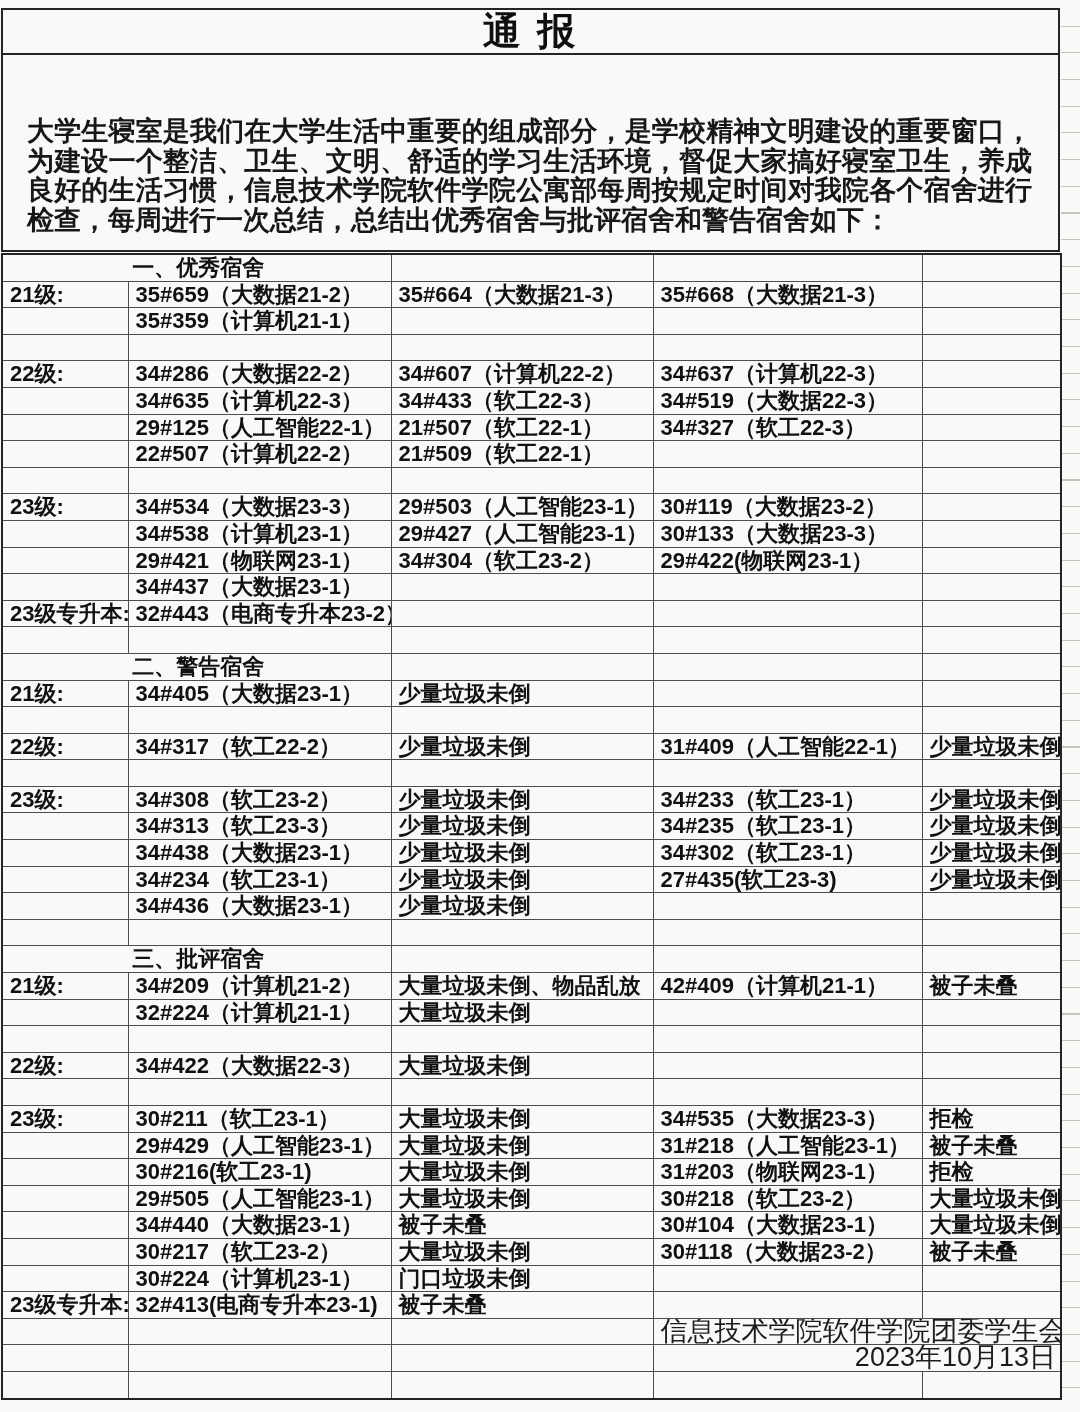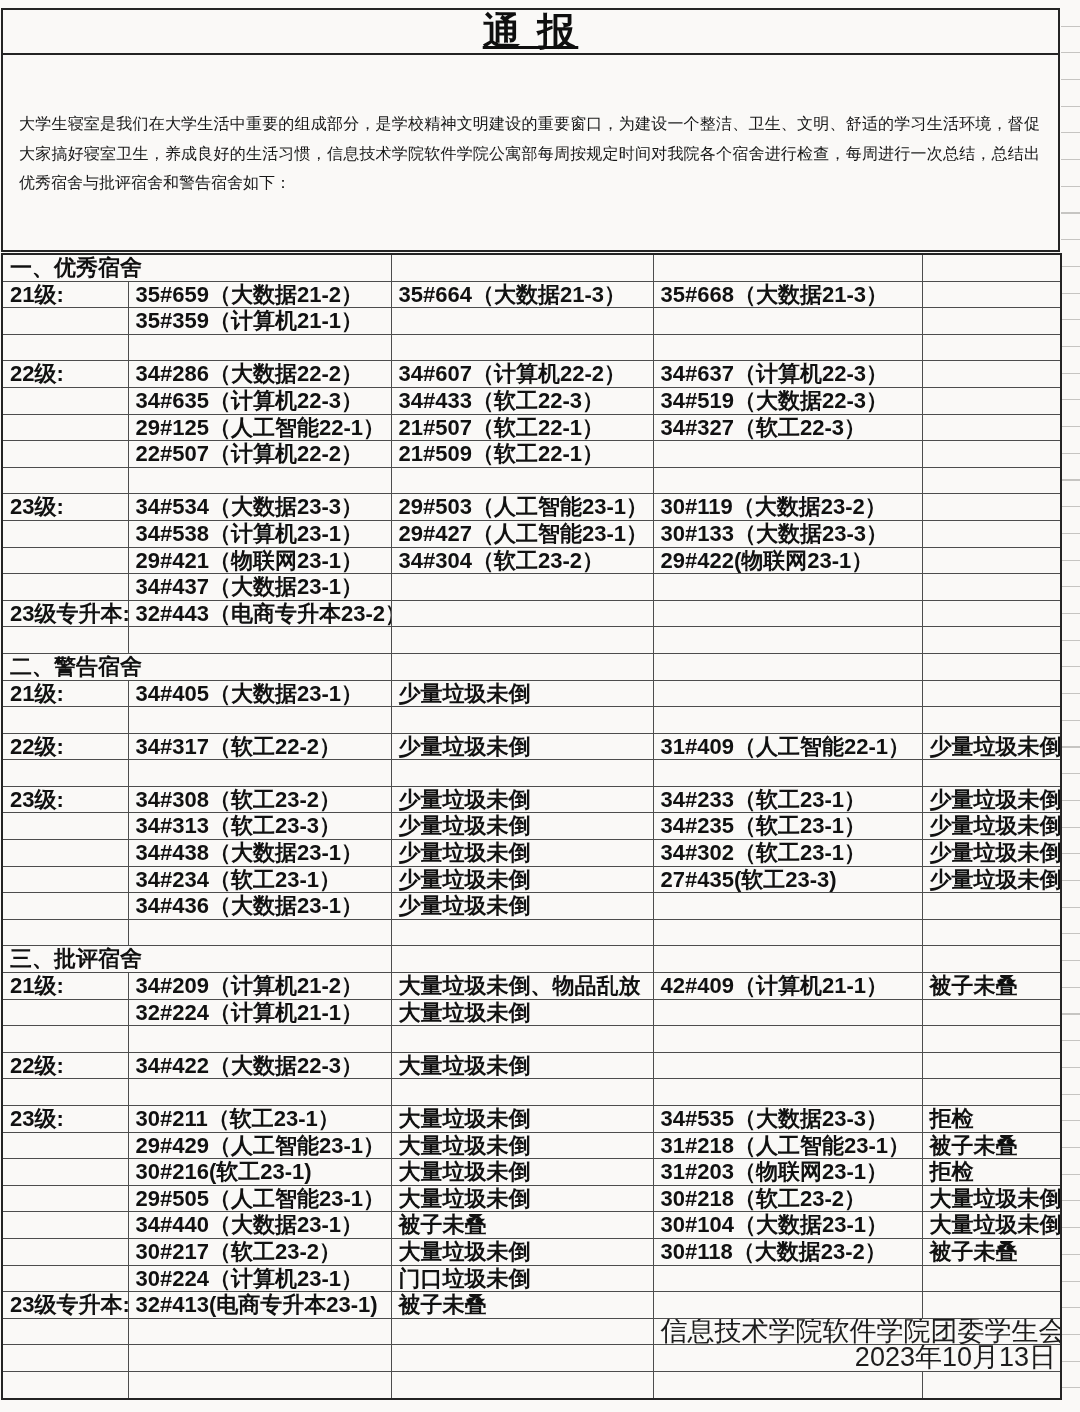--- a/index.html
+++ b/index.html
@@ -12,44 +12,44 @@
     position:absolute;top:0;right:0;width:19px;height:100%;
     background:repeating-linear-gradient(to bottom,
       transparent 0,transparent 25.6px,#c6c5c2 25.6px,#c6c5c2 26.7px);
   }
   .title-box{
     position:absolute;left:1px;top:8px;width:1059px;height:47px;
     border:2px solid #242424;box-sizing:border-box;
     display:flex;align-items:center;justify-content:center;
   }
   .title-box h1{
-    margin:0;font-size:38px;font-weight:bold;letter-spacing:3px;color:#0f0f0f;text-decoration:underline;
+    margin:0;font-size:38px;font-weight:bold;letter-spacing:3px;color:#0f0f0f;
   }
   .intro-box{
     position:absolute;left:1px;top:53px;width:1059px;height:199px;
     border:2px solid #242424;box-sizing:border-box;
     padding:46px 10px 0 8px;
   }
   .intro-box p{
-    margin:8px;font-size:16px;font-weight:normal;line-height:29.5px;color:#171717;
+    margin:16px;font-size:27px;font-weight:bold;line-height:29.5px;color:#171717;
     text-align:justify;
   }
   table.report{
     position:absolute;left:1px;top:253px;width:1059px;
     border-collapse:collapse;table-layout:fixed;
     border:2px solid #242424;
     font-size:22px;font-weight:bold;color:#111;
   }
   table.report td{
     border:1px solid #4d4d4d;
     height:25.6px;line-height:25.6px;
     padding:0 4px 0 7px;
     white-space:nowrap;overflow:hidden;vertical-align:middle;
   }
-  td.sec{font-weight:bold;}
+  td.sec{font-weight:bold;text-align:center;}
   td.lvl{padding-left:7px;}
   td.foot{
     font-weight:normal;font-size:27px;color:#1c1c1c;
     text-align:right;padding-right:8px;
   }
 </style>
 </head>
 <body>
 
 <div class="page">

